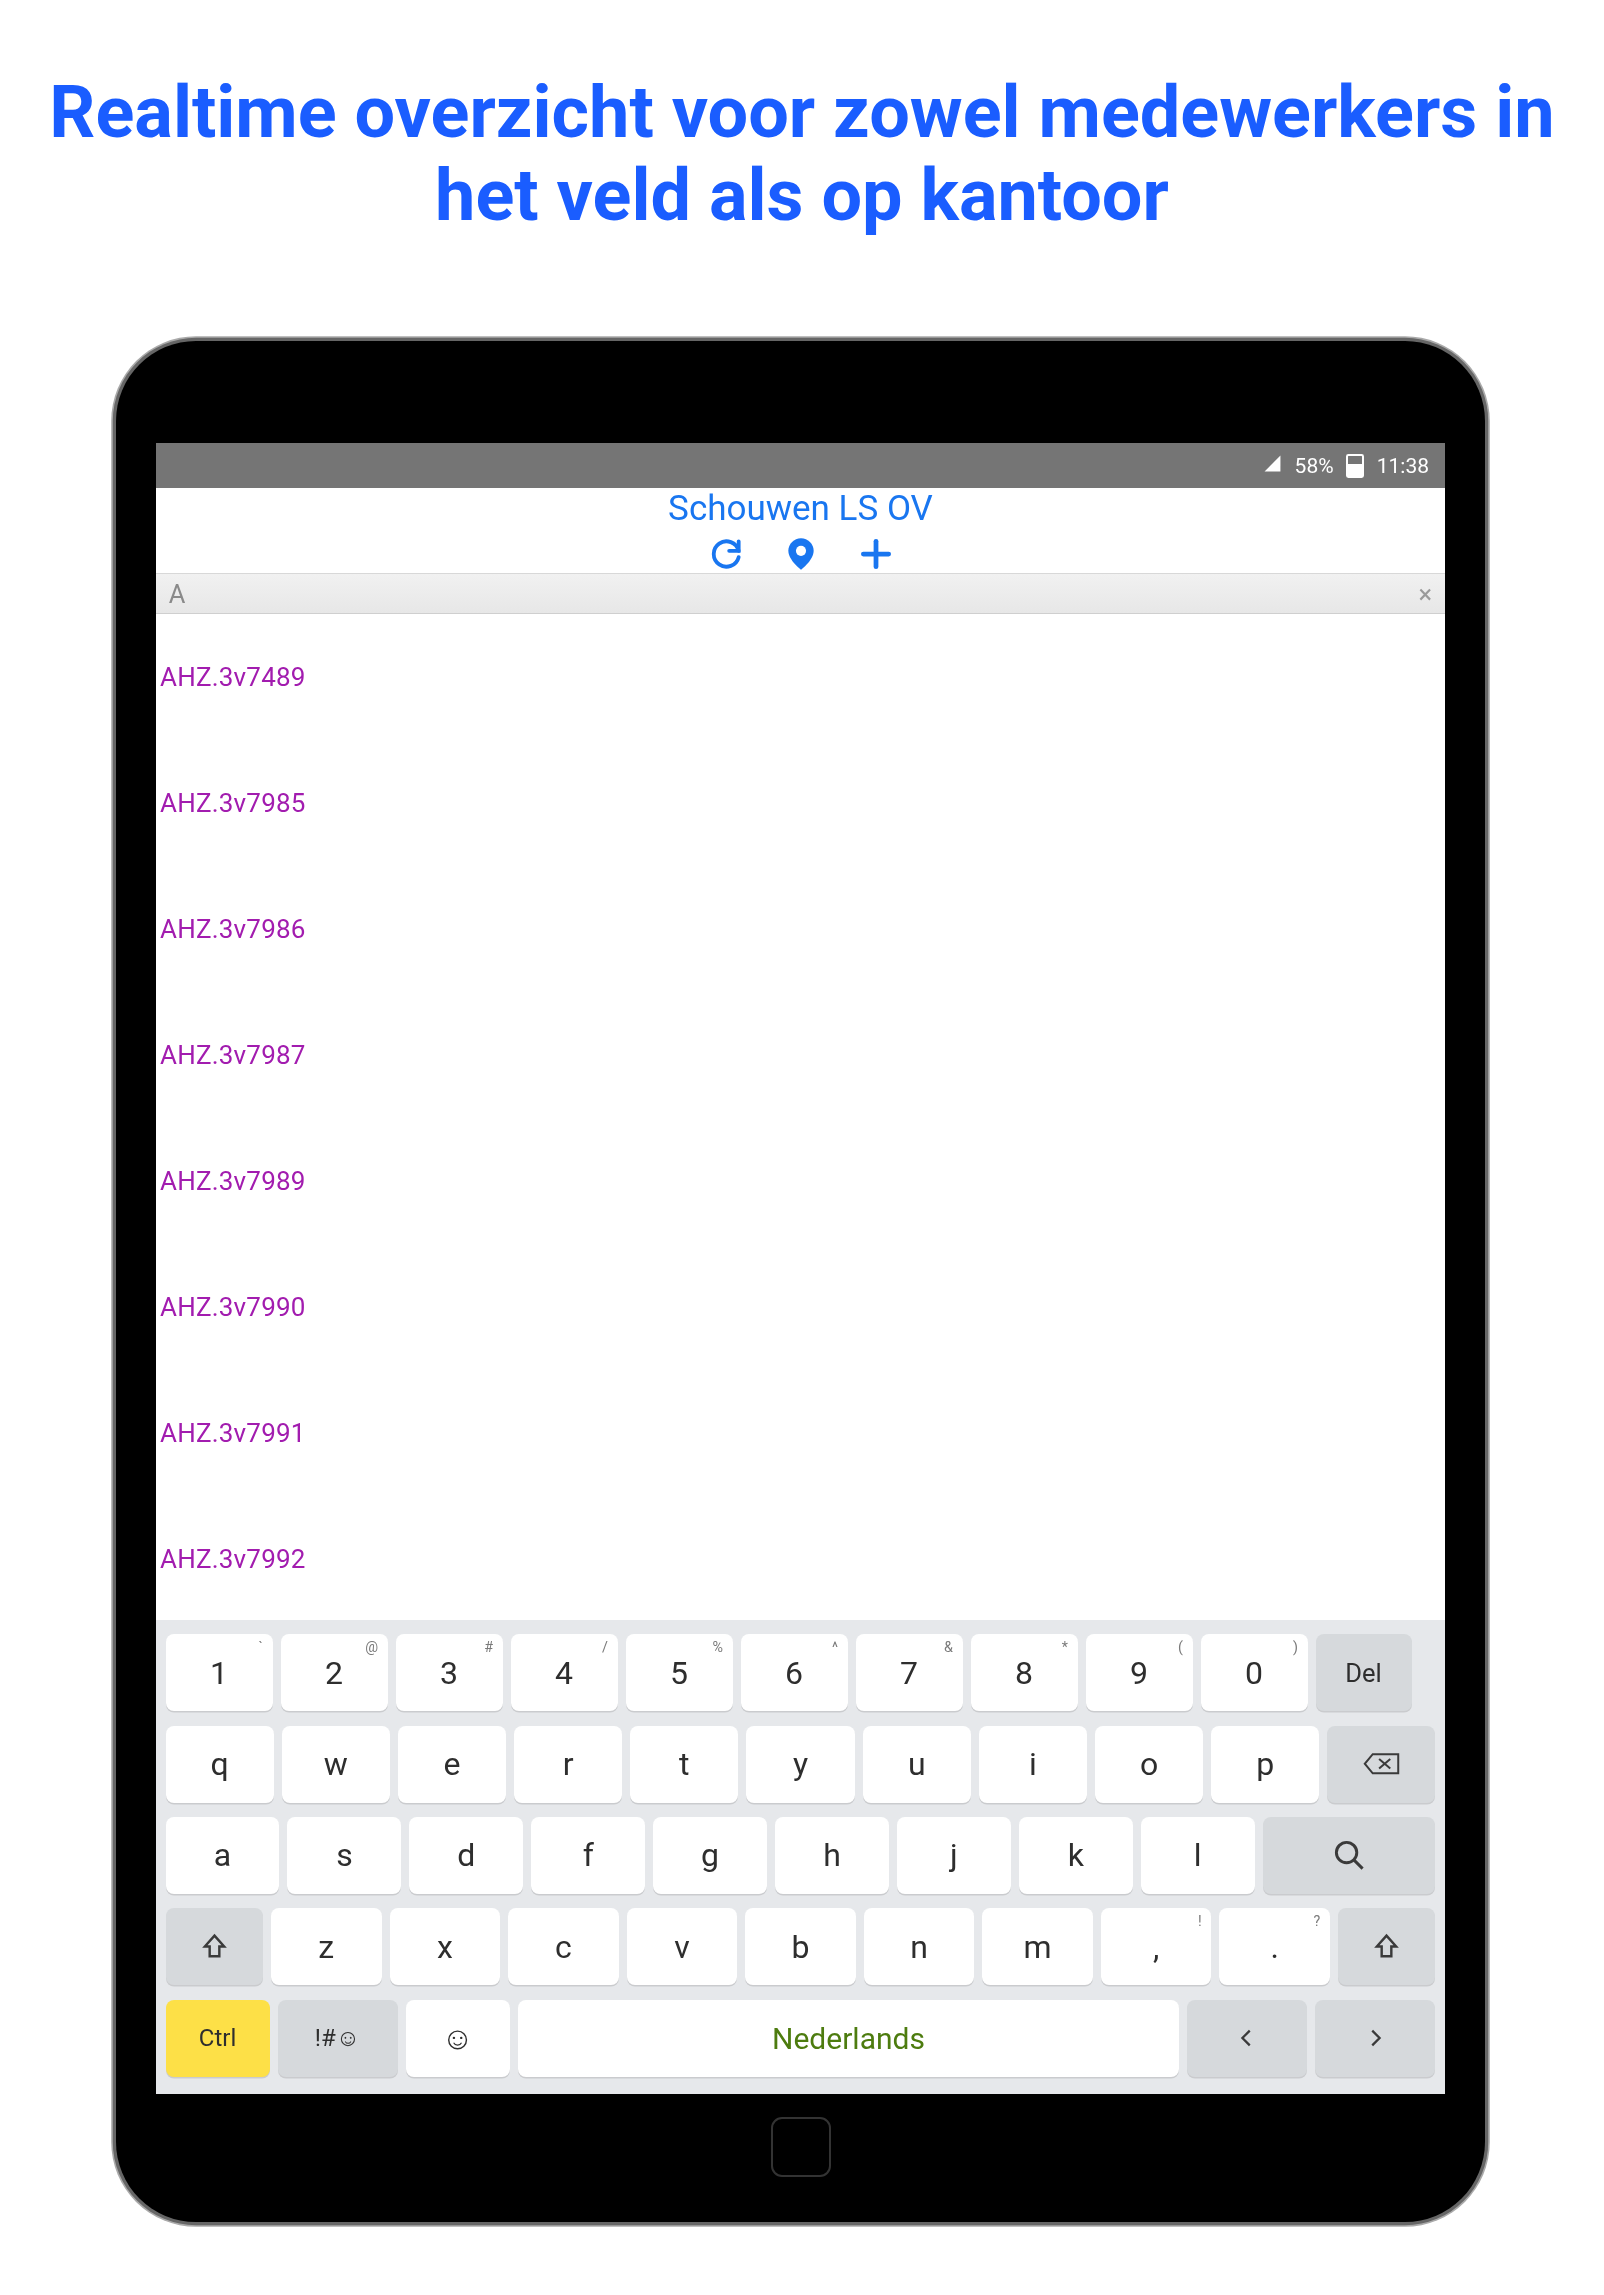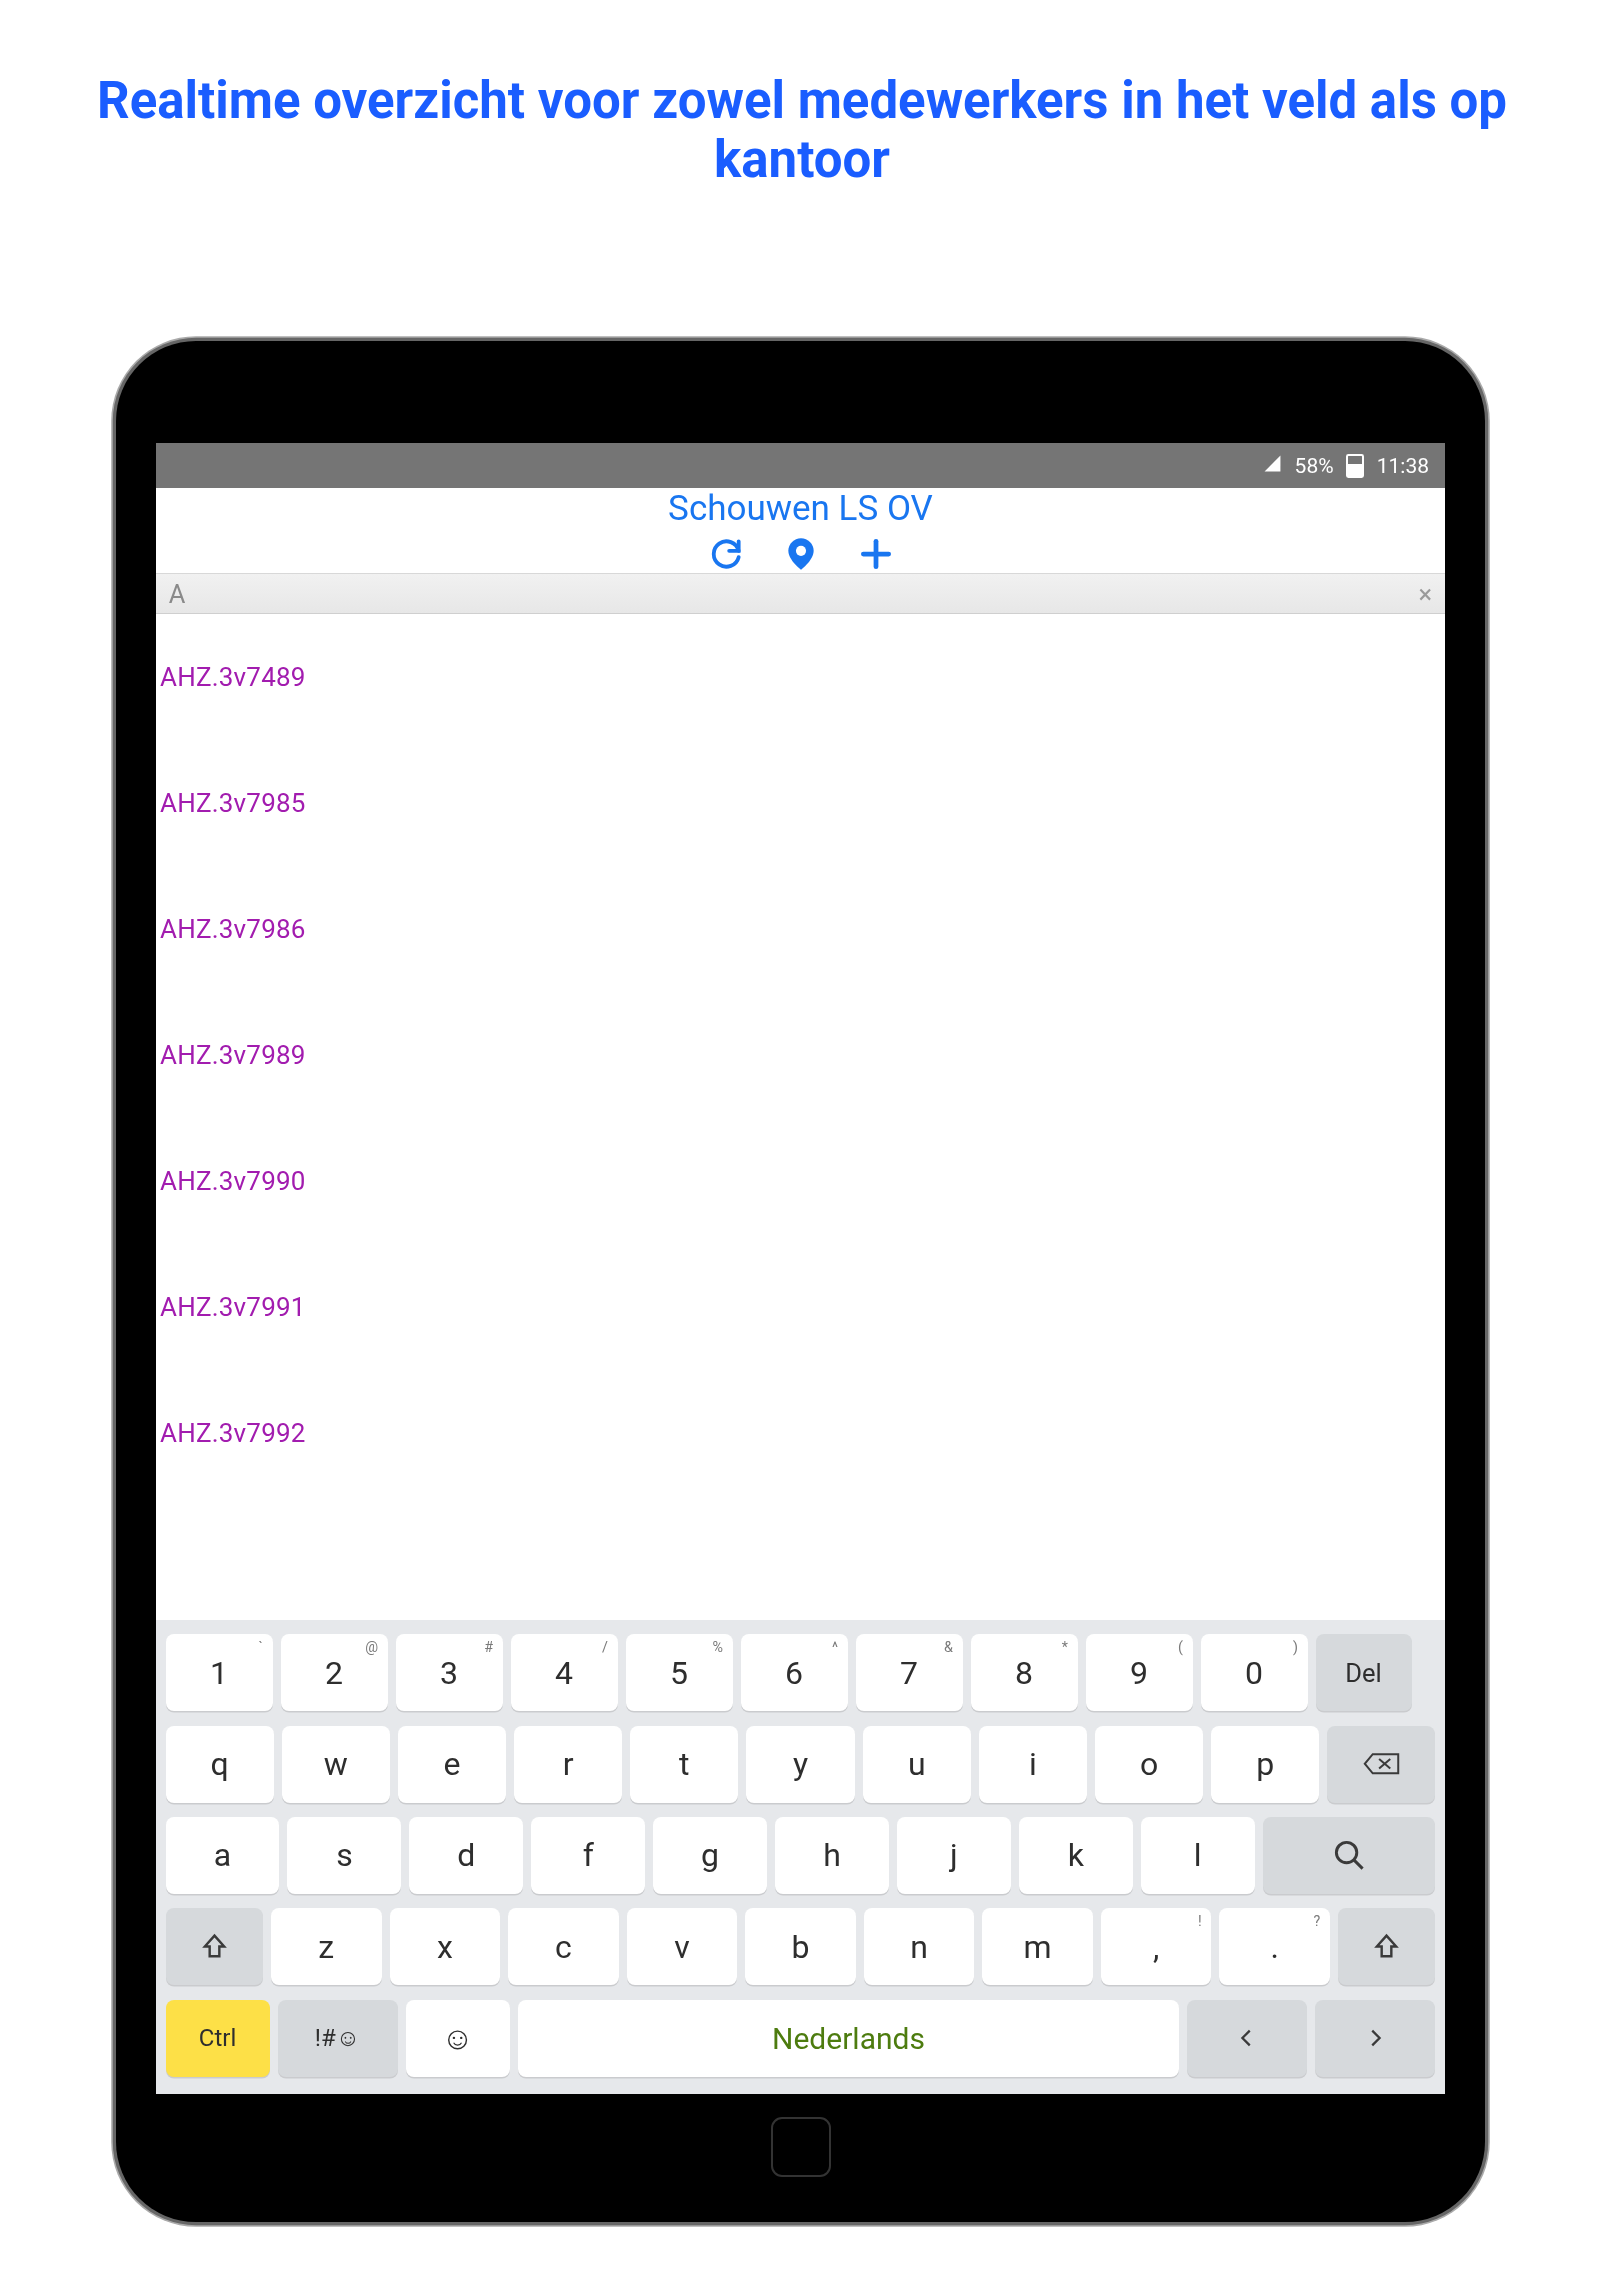--- a/index.html
+++ b/index.html
@@ -6,21 +6,21 @@
   body {
     width: 1604px;
     height: 2295px;
     background: #ffffff;
     font-family: -apple-system, "Segoe UI", Roboto, Arial, sans-serif;
     position: relative;
   }
   .headline {
     text-align: center;
     color: #1a5dff;
-    font-size: 51px;
+    font-size: 72px;
     font-weight: 700;
     line-height: 1.15;
     padding: 72px 24px 0 24px;
   }
   .tablet-wrap {
     position: absolute;
     top: 341px;
     left: 116px;
     width: 1369px;
     height: 1881px;
@@ -196,20 +196,21 @@
 
       <div class="indexbar">
         <span>A</span>
         <span class="clear">×</span>
       </div>
 
       <div class="list">
         <div class="list-item">AHZ.3v7489</div>
         <div class="list-item">AHZ.3v7985</div>
         <div class="list-item">AHZ.3v7986</div>
+        <div class="list-item">AHZ.3v7987</div>
         <div class="list-item">AHZ.3v7989</div>
         <div class="list-item">AHZ.3v7990</div>
         <div class="list-item">AHZ.3v7991</div>
         <div class="list-item">AHZ.3v7992</div>
       </div>
 
       <div class="keyboard">
         <div class="krow">
           <div class="key kw-num">
               <span>1</span>

